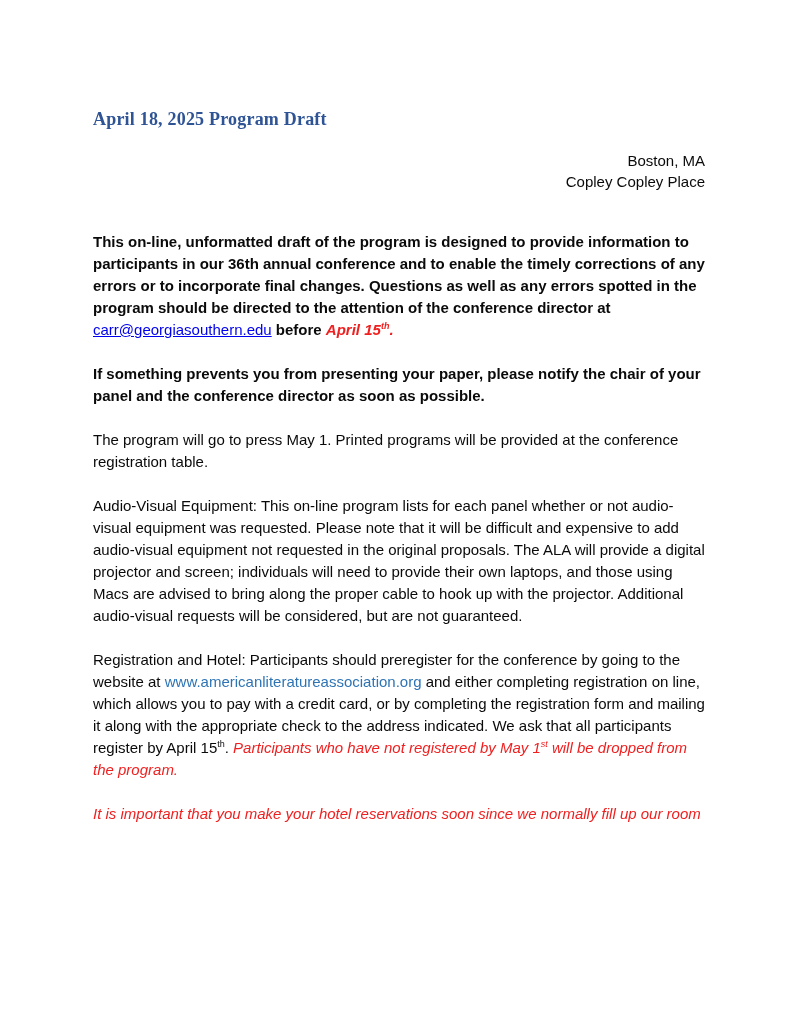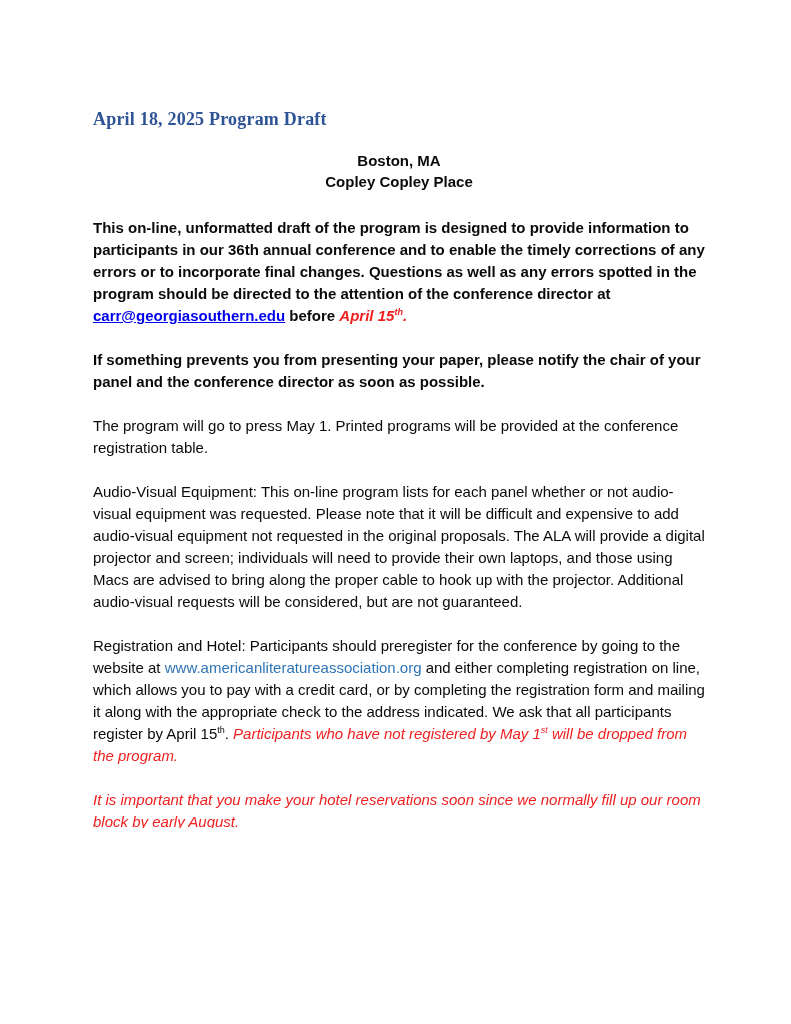--- a/index.html
+++ b/index.html
@@ -25,31 +25,31 @@
   }
   .doc-heading {
     font-family: "Liberation Serif", serif;
     font-size: 18px;
     font-weight: bold;
     color: var(--heading-blue);
     margin-bottom: 20px;
     letter-spacing: 0.2px;
   }
   .venue-block {
-    text-align: center;
-    font-weight: bold;
+    text-align: right;
+    font-weight: normal;
     line-height: 21px;
-    margin-bottom: 25px;
+    margin-bottom: 39px;
   }
   p.para { margin-bottom: 22px; }
   .bold { font-weight: bold; }
   .red { color: var(--alert-red); font-style: italic; }
   a.email-link {
     color: var(--email-blue);
-    font-weight: bold;
+    font-weight: normal;
     text-decoration: underline;
     cursor: pointer;
   }
   a.url-link {
     color: var(--url-blue);
     cursor: pointer;
   }
   sup {
     font-size: 9px;
     line-height: 0;

